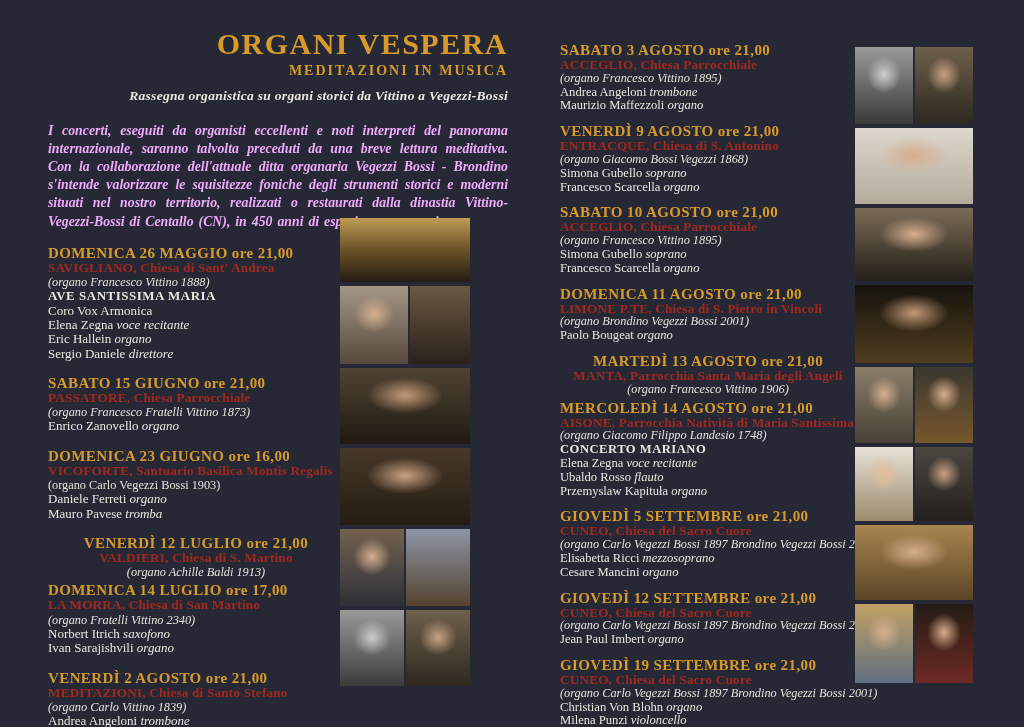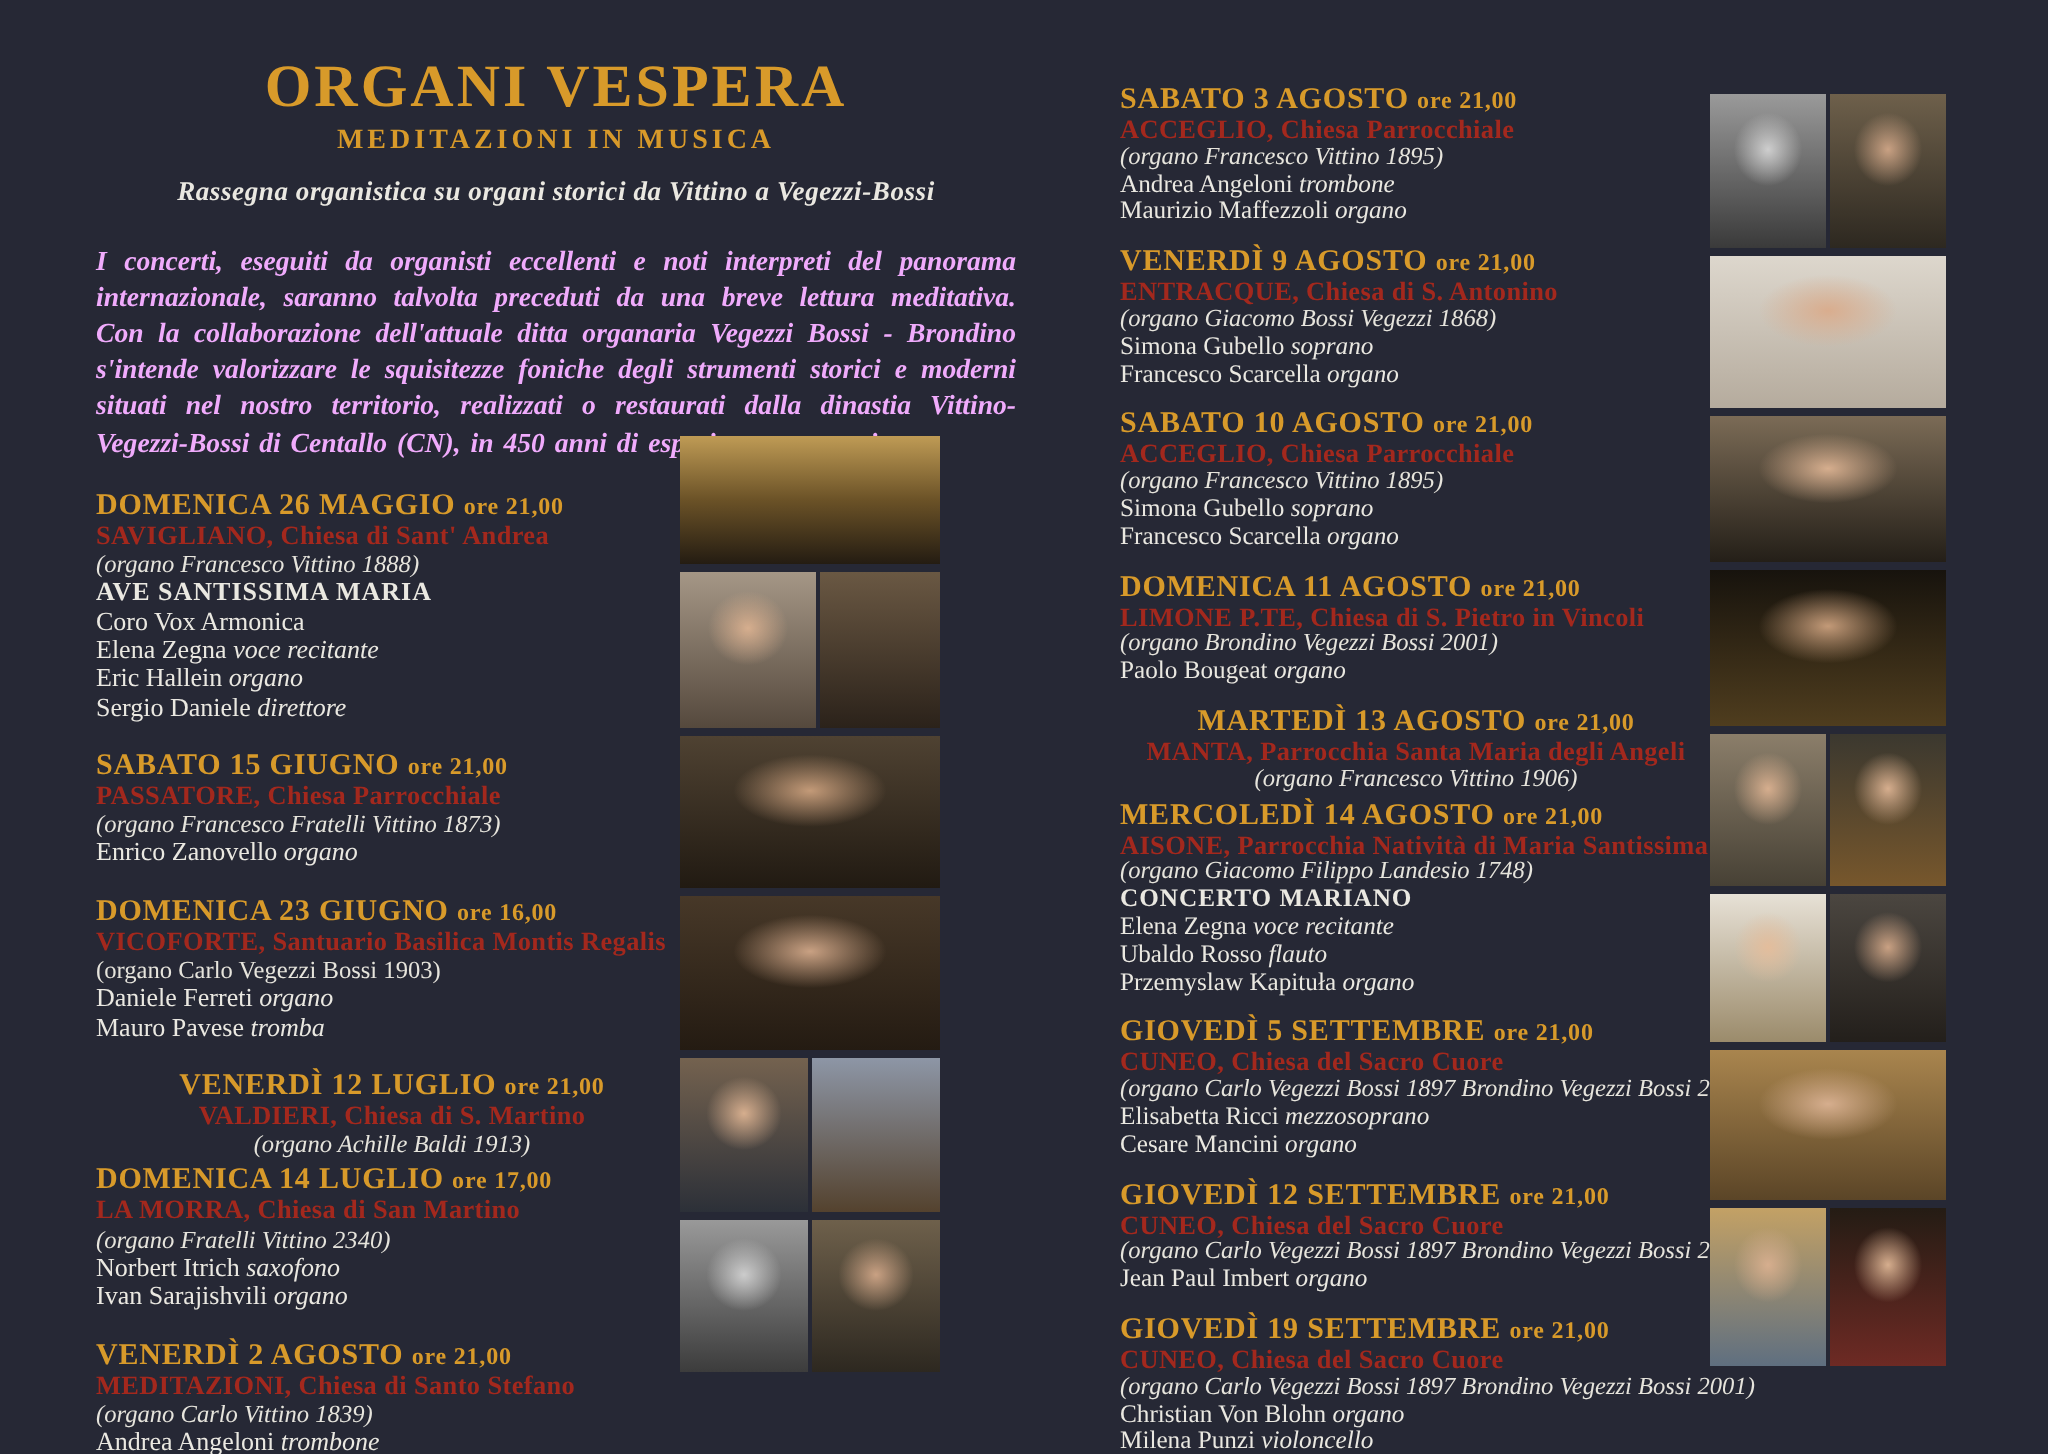--- a/index.html
+++ b/index.html
@@ -6,36 +6,36 @@
   .canvas{
     position:relative;width:1024px;height:727px;overflow:hidden;
     background:#262835;
     font-family:"Liberation Serif","DejaVu Serif",serif;
     color:#EAE8E1;
   }
   .page{position:absolute;}
   .page-left{left:48px;top:28px;width:460px;}
   .page-right{left:560px;top:42px;width:412px;}
 
-  .header{text-align:center;}
+  .header{text-align:right;}
   .title{font-size:30px;font-weight:bold;color:#D89A2A;letter-spacing:1.5px;line-height:1.05;}
   .subtitle{font-size:14px;font-weight:bold;color:#D89A2A;letter-spacing:2px;margin-top:3px;}
   .tagline{font-size:13.5px;font-weight:bold;font-style:italic;color:#EAE8E1;margin-top:9px;letter-spacing:.3px;}
   .intro{
     margin-top:18px;font-size:13.8px;font-weight:bold;font-style:italic;
     line-height:1.32;text-align:justify;color:#f0abfc;word-spacing:1.5px;
   }
 
   .concerts{width:296px;}
   .page-left .concerts{margin-top:14px;}
   .concert{margin-bottom:14px;font-size:13px;line-height:14.3px;}
   .page-right .concert{font-size:12.6px;line-height:13.8px;margin-bottom:10px;}
   .concert.tight{margin-bottom:3px;text-align:center;}
   .date-line{color:#D89A2A;font-weight:bold;font-size:15px;line-height:16px;letter-spacing:.4px;white-space:nowrap;}
-  .date-line .time{font-size:12px;}
+  .date-line .time{font-size:15px;}
   .venue{color:#A3281D;font-weight:bold;font-size:13.2px;white-space:nowrap;letter-spacing:.2px;}
   .organ{font-style:italic;white-space:nowrap;font-size:12.3px;color:#E6E4DC;}
   .organ.upright{font-style:normal;}
   .program{font-weight:bold;letter-spacing:.5px;}
   .performer .role{font-style:italic;}
 
   .strip{position:absolute;display:flex;flex-direction:column;gap:4px;}
   .strip-middle{left:292px;top:190px;width:130px;}
   .strip-right{left:295px;top:5px;width:118px;}
   .photo{display:flex;gap:2px;width:100%;}

